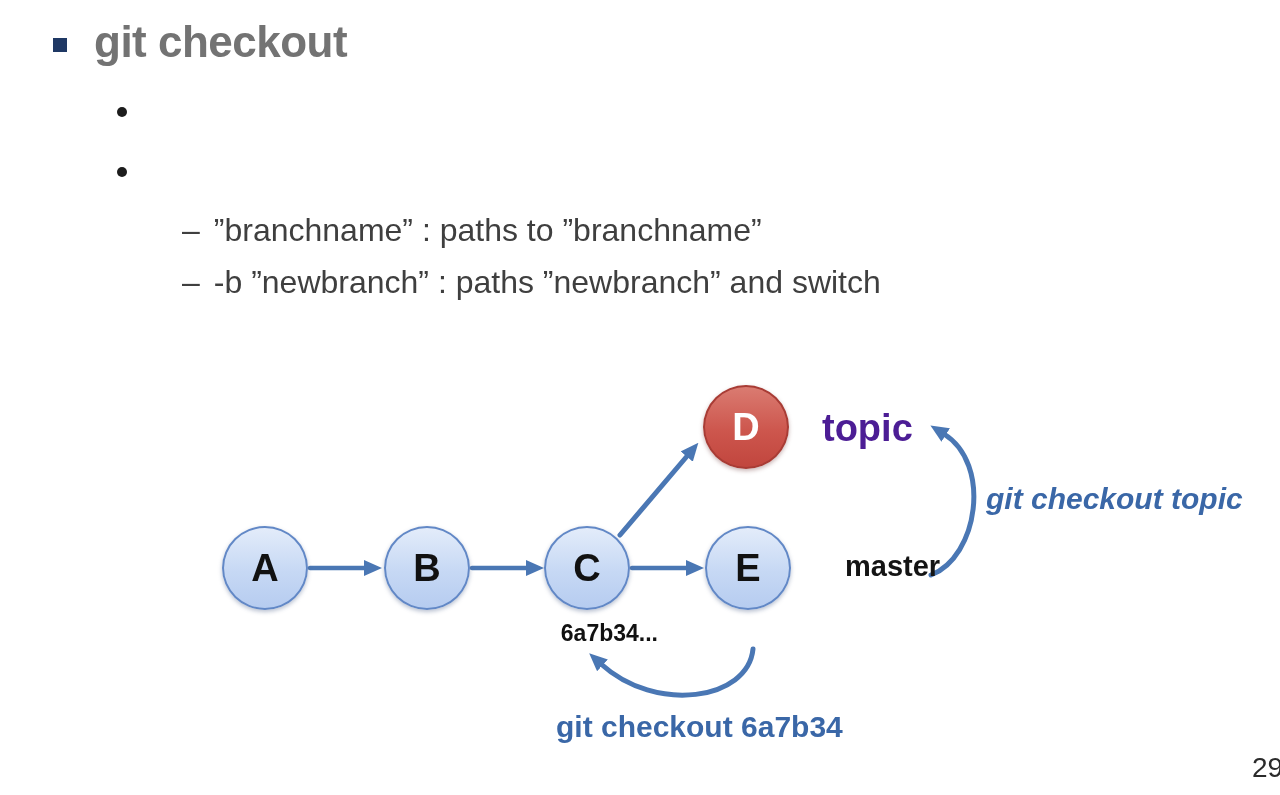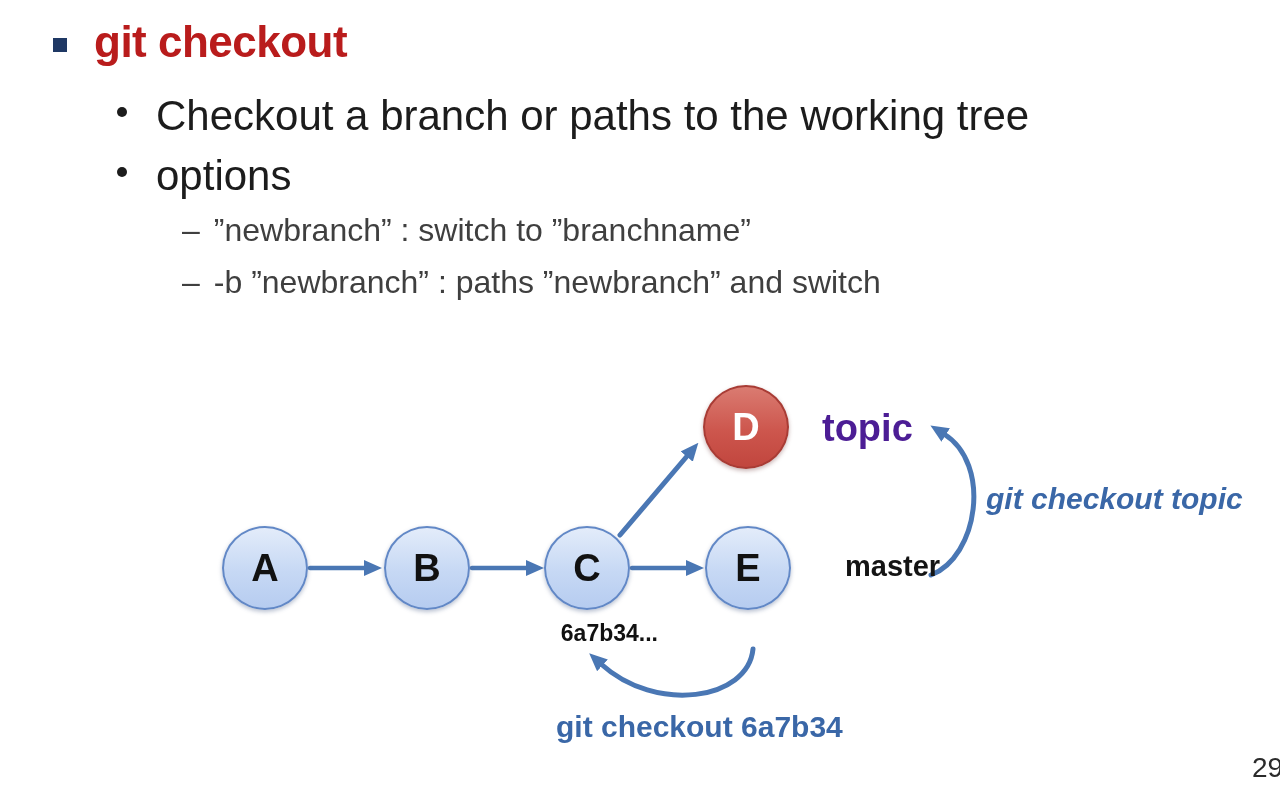--- a/index.html
+++ b/index.html
@@ -10,21 +10,21 @@
     background:#ffffff; overflow:hidden;
   }
 
   
   .title-bullet {
     position:absolute; left:53px; top:38px;
     width:14px; height:14px; background:#1f3864;
   }
   .page-title {
     position:absolute; left:94px; top:20px;
-    font-size:44px; font-weight:bold; color:#b91c1c;
+    font-size:44px; font-weight:bold; color:#737373;
     line-height:1; letter-spacing:-0.5px;
   }
 
   
   .bullet { position:absolute; color:#1c1c1c; font-size:42px; line-height:1; }
   .bullet-dot {
     position:absolute; width:10px; height:10px; border-radius:50%;
     background:#1c1c1c;
   }
   .dot-1 { left:117px; top:107px; }
@@ -79,28 +79,26 @@
 </style>
 </head>
 <body>
 
 <div class="slide">
 
   <span class="title-bullet"></span>
   <h1 class="page-title">git checkout</h1>
 
   <span class="bullet-dot dot-1"></span>
-  <div class="bullet txt-1">Checkout a branch or paths to the working tree</div>
 
   <span class="bullet-dot dot-2"></span>
-  <div class="bullet txt-2">options</div>
 
   <div class="sub-bullet sub-1">
     <span class="sub-marker">–</span>
-    <span>”newbranch” : switch to ”branchname”</span>
+    <span>”branchname” : paths to ”branchname”</span>
   </div>
   <div class="sub-bullet sub-2">
     <span class="sub-marker">–</span>
     <span>-b ”newbranch” : paths ”newbranch” and switch</span>
   </div>
 
   <svg class="arrow-layer" viewBox="0 0 1280 795" xmlns="http://www.w3.org/2000/svg">
     <defs>
       <marker id="ah" markerUnits="userSpaceOnUse" markerWidth="18" markerHeight="16" refX="2" refY="8" orient="auto">
         <path d="M0,0 L18,8 L0,16 Z" fill="#4a77b4"></path>

